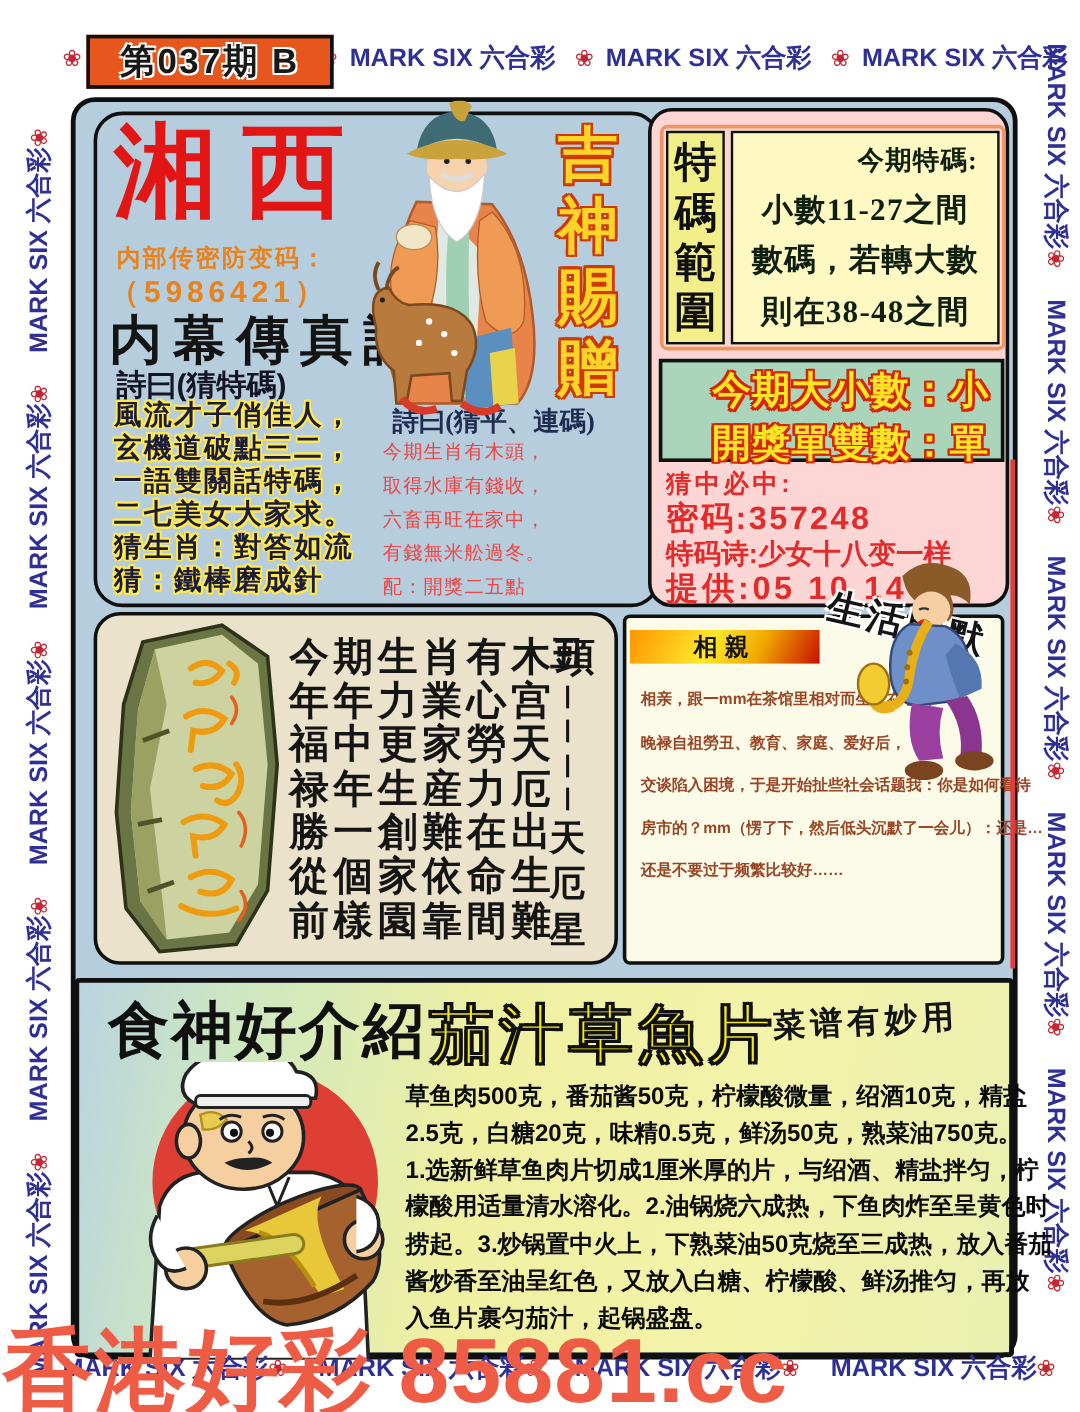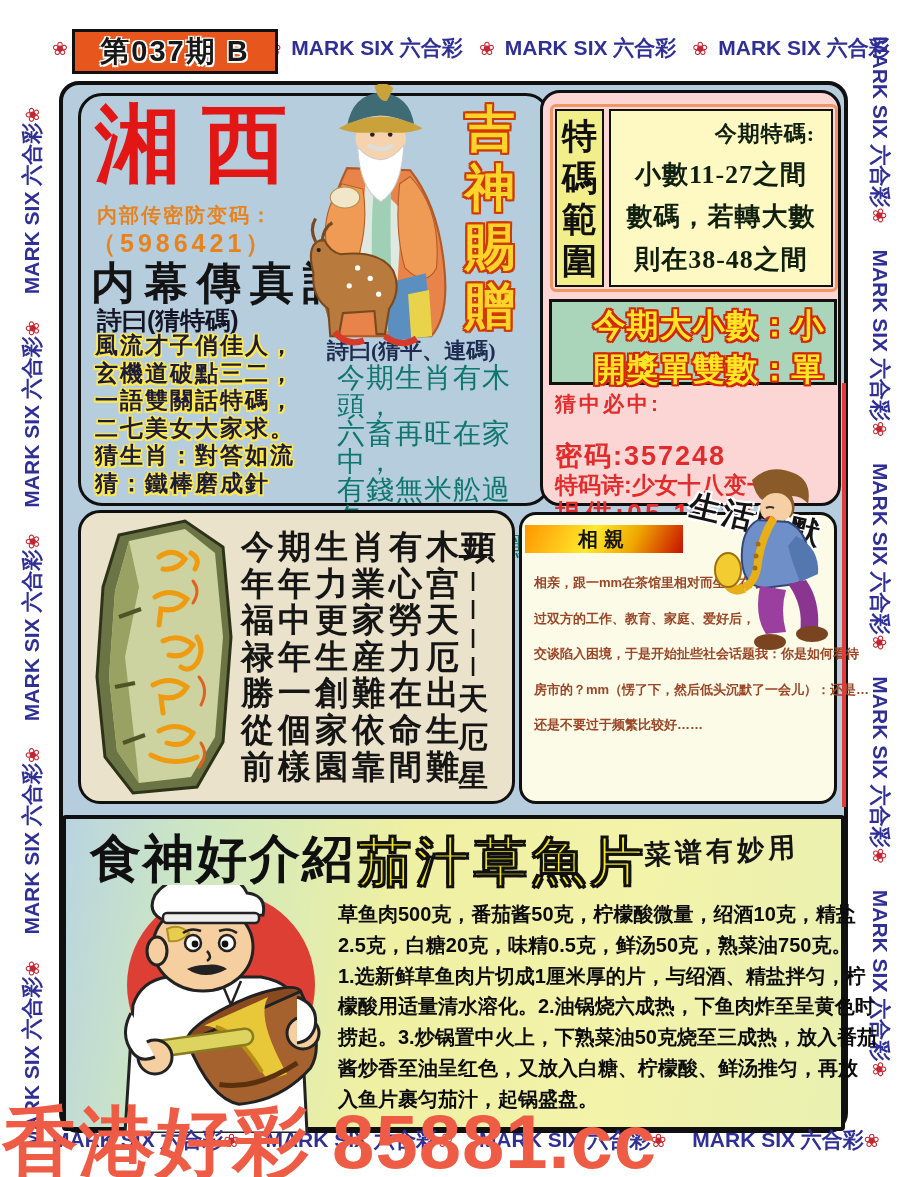--- a/index.html
+++ b/index.html
@@ -34,54 +34,54 @@
   .gift-title{left:378px;top:4px;width:62px;font-size:50px;line-height:59px;font-weight:900;text-align:center;
     word-break:break-all;color:#ffd429;
     text-shadow:-2px -2px 0 #cf3a00,2px -2px 0 #cf3a00,-2px 2px 0 #cf3a00,2px 2px 0 #cf3a00,0 -2px 0 #cf3a00,0 2px 0 #cf3a00,-2px 0 0 #cf3a00,2px 0 0 #cf3a00;}
   .secret-label{left:16px;top:106px;font-size:20px;font-weight:700;color:#e8821c;letter-spacing:2px;}
   .secret-code{left:10px;top:131px;font-size:25px;font-weight:600;color:#e8821c;letter-spacing:4px;}
   .inside-title{left:10px;top:158px;font-size:44px;font-weight:900;color:#141414;letter-spacing:9px;}
   .poem1-head{left:16px;top:208px;font-size:25px;font-weight:600;color:#141424;}
   .poem1{left:14px;top:236px;font-size:23px;line-height:27.5px;font-weight:800;color:#1c1c3a;letter-spacing:2px;
     text-shadow:-1.5px -1.5px 0 #ffe94e,1.5px -1.5px 0 #ffe94e,-1.5px 1.5px 0 #ffe94e,1.5px 1.5px 0 #ffe94e,0 -1.5px 0 #ffe94e,0 1.5px 0 #ffe94e,-1.5px 0 0 #ffe94e,1.5px 0 0 #ffe94e;}
   .poem2-head{left:246px;top:240px;font-size:22px;font-weight:600;color:#1d2c50;}
-  .poem2{left:256px;top:268px;font-size:28px;line-height:28px;font-weight:500;color:#0f766e;letter-spacing:1px;}
+  .poem2{left:238px;top:268px;font-size:16px;line-height:28px;font-weight:500;color:#ef4444;letter-spacing:1px;}
 
   
   .pink-box{left:540px;top:90px;width:301px;height:416px;background:#fcd6d4;border:3px solid #101010;border-radius:20px;z-index:2;}
   .salmon-frame{left:7px;top:11px;width:288px;height:188px;border:3px solid #ef9663;border-radius:6px;}
   .range-title-box{left:12px;top:16px;width:49px;height:178px;background:#f2ef8a;border:2.5px solid #101010;
     display:flex;flex-direction:column;align-items:center;justify-content:space-around;padding:4px 0;}
   .range-title-box span{font-size:35px;font-weight:900;color:#101010;line-height:1;}
   .range-box{left:66px;top:16px;width:224px;height:178px;background:#fef9c3;border:2.5px solid #101010;
     display:flex;flex-direction:column;justify-content:space-around;padding:4px 2px;}
   .range-box div{text-align:center;font-size:26px;font-weight:700;color:#102010;letter-spacing:1px;}
   .range-box div:nth-of-type(1){font-size:22px;text-align:right;padding-right:14px;}
   .result-box{left:6px;top:206px;width:288px;height:86px;background:#abd5bb;border:3px solid #101010;
     display:flex;flex-direction:column;justify-content:space-around;align-items:center;padding:2px 0;}
   .result-box div{font-size:32px;font-weight:900;letter-spacing:1px;color:#ffe625;white-space:nowrap;
     text-shadow:-2px -2px 0 #d42600,2px -2px 0 #d42600,-2px 2px 0 #d42600,2px 2px 0 #d42600,0 -2px 0 #d42600,0 2px 0 #d42600,-2px 0 0 #d42600,2px 0 0 #d42600;margin-left:32px;}
   .hints{left:12px;top:296px;width:282px;color:#e22b2b;font-weight:700;}
   .hints div{line-height:29px;white-space:nowrap;}
   .hints div:nth-of-type(1){font-size:21px;letter-spacing:3px;}
-  .hints div:nth-of-type(2){font-size:27px;letter-spacing:2px;margin-top:24px;}
+  .hints div:nth-of-type(2){font-size:27px;letter-spacing:2px;}
   .hints div:nth-of-type(3){font-size:23px;}
   .hints div:nth-of-type(4){font-size:27px;letter-spacing:3px;}
 
   
   .stone-box{left:78px;top:510px;width:437px;height:294px;background:#eae2ca;border:3px solid #101010;border-radius:22px;z-index:2;}
   .stone-svg{left:8px;top:4px;width:152px;height:284px;}
   .char-grid{left:160px;top:16px;}
   .char-grid div{font-size:33px;font-weight:900;color:#151515;letter-spacing:4px;line-height:36.6px;white-space:nowrap;}
   .side-col{left:374px;top:18px;height:260px;display:flex;flex-direction:column;justify-content:space-between;align-items:center;width:36px;}
   .side-col span{font-size:30px;font-weight:900;color:#151515;line-height:1;}
   .side-col span:nth-of-type(n+2):nth-of-type(-n+5){font-size:20px;font-weight:700;}
 
   
-  .humor-box{left:519px;top:512px;width:318px;height:292px;background:#fbfbe7;border:3px solid #101010;border-radius:17px;z-index:2;}
+  .humor-box{left:519px;top:512px;width:318px;height:292px;background:#fbfbe7;border:3px solid #101010;border-radius:6px;z-index:2;}
   .humor-badge{left:3px;top:10px;width:158px;height:28px;
     background:linear-gradient(115deg,#ff9500 0%,#ffe92c 42%,#f0a800 68%,#c81000 100%);
     display:flex;align-items:center;justify-content:center;}
   .humor-badge span{font-size:20px;font-weight:900;color:#141414;letter-spacing:6px;}
   .humor-title{left:166px;top:-16px;font-size:31px;font-weight:900;color:#141414;letter-spacing:3px;transform:rotate(13deg);z-index:5;
     text-shadow:-2px -2px 0 #fff,2px -2px 0 #fff,-2px 2px 0 #fff,2px 2px 0 #fff;}
   .humor-lines{left:12px;top:50px;width:300px;}
   .humor-lines div{font-size:13px;font-weight:700;color:#9a4526;line-height:35.5px;white-space:nowrap;}
   .sax{left:700px;top:466px;width:148px;height:198px;z-index:6;}
 
@@ -166,20 +166,21 @@
         <div>玄機道破點三二，</div>
         <div>一語雙關話特碼，</div>
         <div>二七美女大家求。</div>
         <div>猜生肖：對答如流</div>
         <div>猜：鐵棒磨成針</div>
       </div>
     <div class="abs poem2-head serif">詩曰(猜平、連碼)</div>
     <div class="abs poem2 serif">
 
     <div>今期生肖有木頭，</div>
+        <div>取得水庫有錢收，</div>
         <div>六畜再旺在家中，</div>
         <div>有錢無米舩過冬。</div>
         <div>配：開獎二五點</div>
       </div>
   </div>
 
   <div class="abs pink-box">
     <div class="abs salmon-frame"></div>
     <div class="abs range-title-box">
       <span>特</span>
@@ -250,21 +251,21 @@
   </div>
 
   <div class="abs humor-box">
     <div class="abs humor-badge">
       <span>相親</span>
     </div>
     <div class="abs humor-title">生活幽默</div>
     <div class="abs humor-lines">
 
     <div>相亲，跟一mm在茶馆里相对而坐。在了解</div>
-        <div>过双方的工作、教育、家庭、爱好后，</div>
+        <div>晚禄自祖勞丑、教育、家庭、爱好后，</div>
         <div>交谈陷入困境，于是开始扯些社会话题我：你是如何看待</div>
         <div>房市的？mm（愣了下，然后低头沉默了一会儿）：还是…</div>
         <div>还是不要过于频繁比较好……</div>
       </div>
   </div>
 
   <svg class="abs sax" viewBox="0 0 148 198">
     <path d="M52 14 Q70 -4 96 8 Q112 16 108 38 Q102 30 92 30 Q98 44 90 52 Q82 40 72 38 Q56 36 52 14 Z" fill="#8a5a28"></path>
     <ellipse cx="76" cy="42" rx="16" ry="15" fill="#f6cfa4"></ellipse>
     <path d="M66 42 Q70 40 74 42" stroke="#333333" stroke-width="2" fill="none"></path>

